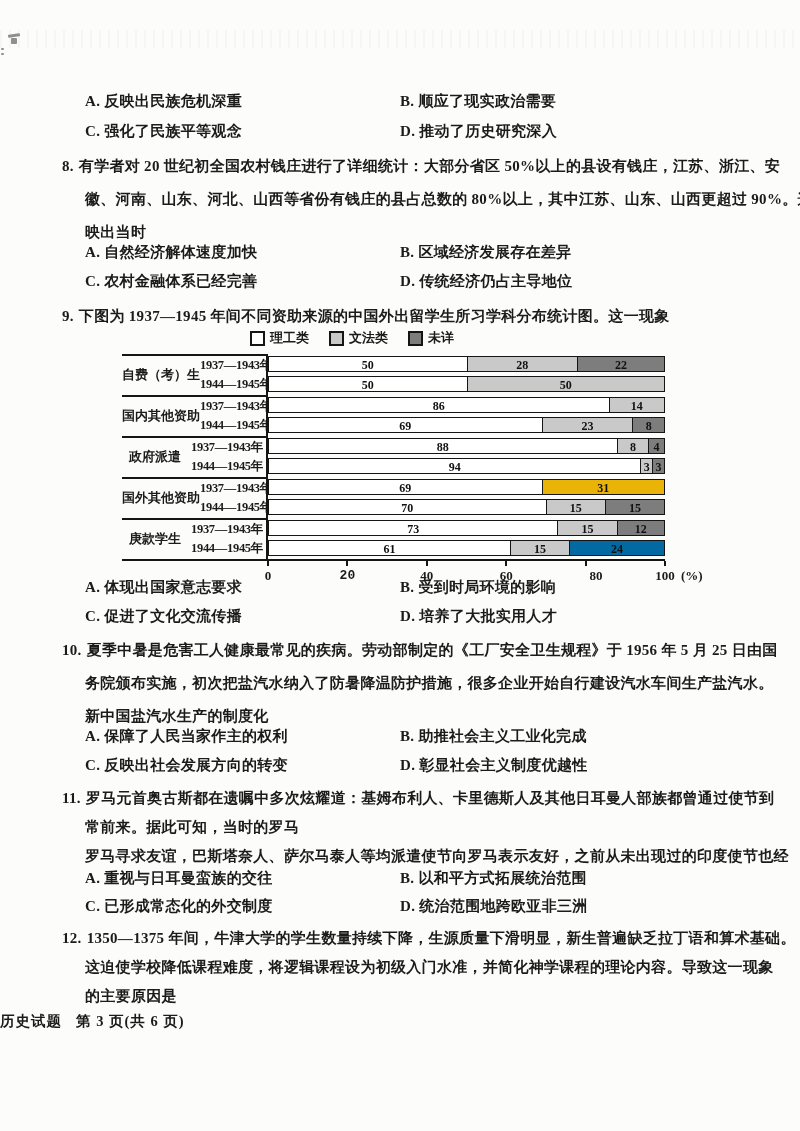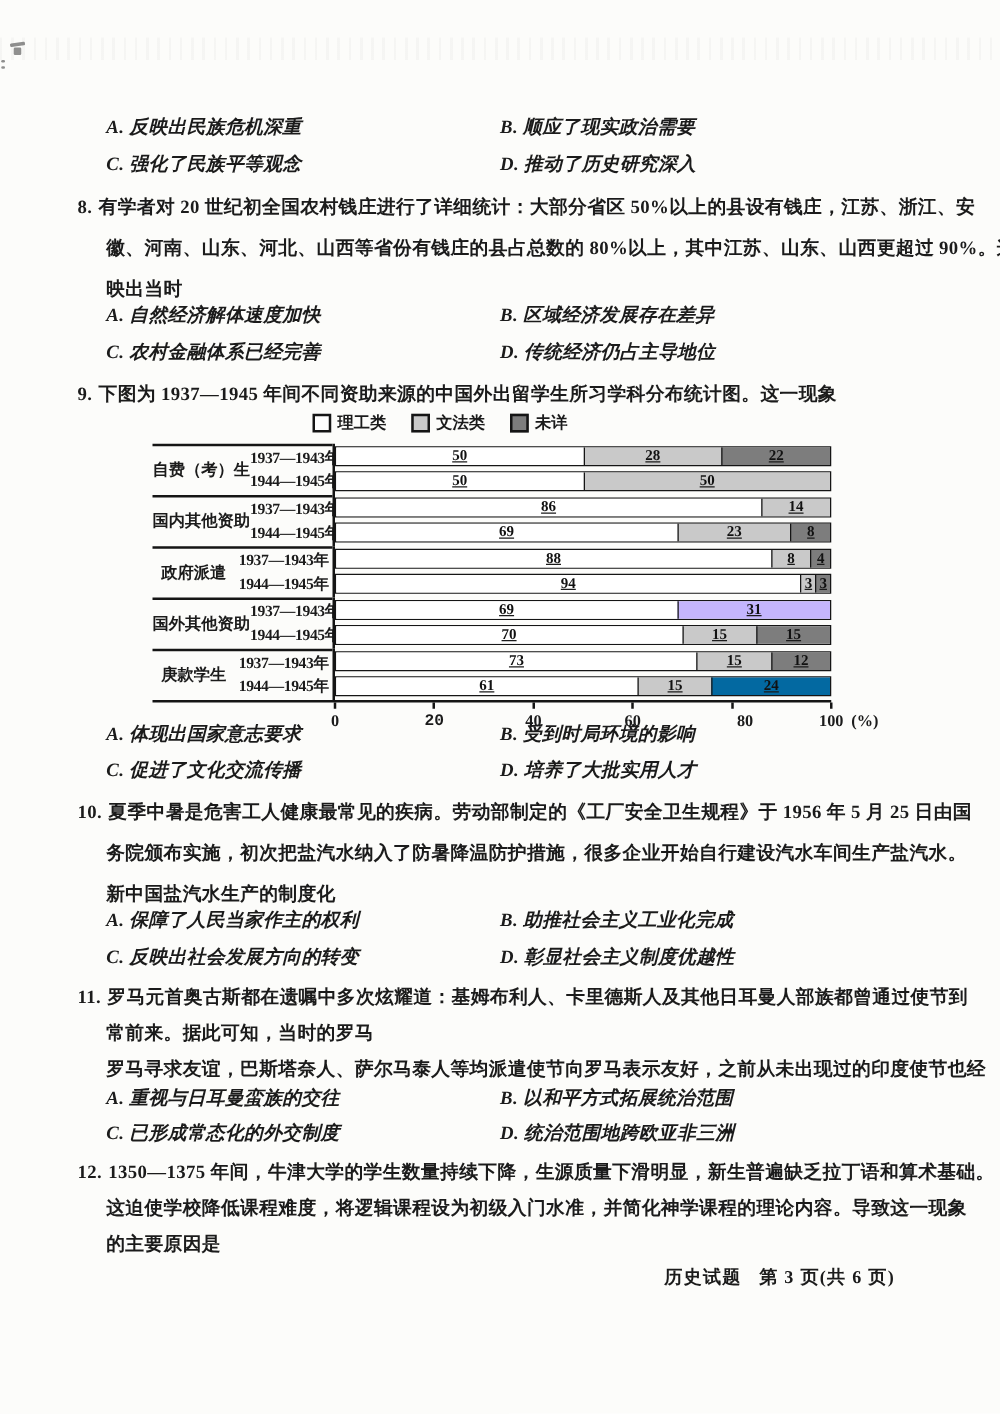--- a/index.html
+++ b/index.html
@@ -22,50 +22,50 @@
   }
   .artifact{position:absolute;background:#555;opacity:.65;border-radius:1px;}
 
   .q{position:absolute;left:62px;width:690px;font-weight:bold;font-size:15px;letter-spacing:.3px;}
   .q .qline{white-space:nowrap;}
   .q.lh33 .qline{line-height:33px;height:33px;}
   .q.lh29 .qline{line-height:29px;height:29px;}
   .qnum{margin-right:5px;}
   .cont{padding-left:23px;}
 
-  .optrow{position:absolute;left:0;width:800px;height:22px;font-weight:bold;font-size:15px;letter-spacing:.3px;font-style:italic;}
+  .optrow{position:absolute;left:0;width:800px;height:22px;font-weight:bold;font-size:15px;letter-spacing:.3px;}
   .optrow .col1{position:absolute;left:85px;white-space:nowrap;}
   .optrow .col2{position:absolute;left:400px;white-space:nowrap;}
 
   
   #chart{position:absolute;left:122px;top:330px;width:600px;}
   .legend{margin-left:128px;display:inline-flex;gap:20px;height:16px;align-items:center;}
   .legend-item{display:inline-flex;align-items:center;gap:5px;font-weight:bold;font-size:13px;}
   .legend-swatch{width:11px;height:11px;border:2px solid #151515;display:inline-block;}
 
   .chart-body{margin-top:4px;width:543px;}
   .cgroup{display:flex;}
   .glabel{width:144px;border-top:2px solid #151515;display:flex;box-sizing:border-box;}
   .gcat{flex:1;display:flex;align-items:center;justify-content:center;font-weight:bold;font-size:13px;white-space:nowrap;}
   .gyears{width:78px;}
   .gyear{height:19px;line-height:19px;text-align:right;font-weight:bold;font-size:12.5px;white-space:nowrap;padding-right:3px;letter-spacing:-0.3px;}
   .gbars{width:399px;border-left:2px solid #151515;box-sizing:border-box;padding-top:1px;}
   .barrow{height:19px;}
   .bartrack{height:16px;margin-top:1px;border:1.5px solid #151515;box-sizing:border-box;display:flex;background:#fff;}
-  .seg{height:100%;display:flex;align-items:flex-start;justify-content:center;overflow:hidden;box-sizing:border-box;text-decoration:underline;}
+  .seg{height:100%;display:flex;align-items:flex-end;justify-content:center;overflow:hidden;box-sizing:border-box;}
   .seg + .seg{border-left:1.5px solid #151515;}
   .seg-label{font-weight:bold;font-size:12px;color:#111;line-height:12px;}
 
   .axis-line{width:543px;border-top:2px solid #151515;}
   .axis-ticks{position:relative;height:26px;margin-left:146px;width:430px;}
   .axis-tick{position:absolute;top:0;width:2px;height:5px;background:#151515;transform:translateX(-50%);}
   .axis-tick-label{position:absolute;top:7px;transform:translateX(-50%);font-weight:bold;font-size:13px;}
   .axis-unit{position:absolute;top:7px;font-weight:bold;font-size:13px;white-space:nowrap;}
 
-  .footer{position:absolute;left:0;top:1012px;width:716px;text-align:right;font-weight:bold;font-size:14.5px;letter-spacing:1px;}
+  .footer{position:absolute;left:0;top:1012px;width:716px;text-align:left;font-weight:bold;font-size:14.5px;letter-spacing:1px;}
   .footer .gap{display:inline-block;width:14px;}
 </style>
 </head>
 <body>
 
 <div id="page">
 
   <div class="noise-band"></div>
   <div class="artifact" style="left:8px;top:34px;width:12px;height:3px;transform:rotate(-8deg);"></div>
   <div class="artifact" style="left:11px;top:38px;width:6px;height:6px;"></div>
@@ -225,21 +225,21 @@
               <div class="gyear">1937—1943年</div>
               <div class="gyear">1944—1945年</div>
             </div>
           </div>
           <div class="gbars">
             <div class="barrow">
               <div class="bartrack">
                 <div class="seg" style="width: 69%; background: rgb(255, 255, 255);">
                   <span class="seg-label">69</span>
                 </div>
-                <div class="seg" style="width: 31%; background: #c4b5fd;">
+                <div class="seg" style="width: 31%; background: #eab308;">
                   <span class="seg-label">31</span>
                 </div>
               </div>
             </div>
             <div class="barrow">
               <div class="bartrack">
                 <div class="seg" style="width: 70%; background: rgb(255, 255, 255);">
                   <span class="seg-label">70</span>
                 </div>
                 <div class="seg" style="width: 15%; background: rgb(201, 201, 201);">

